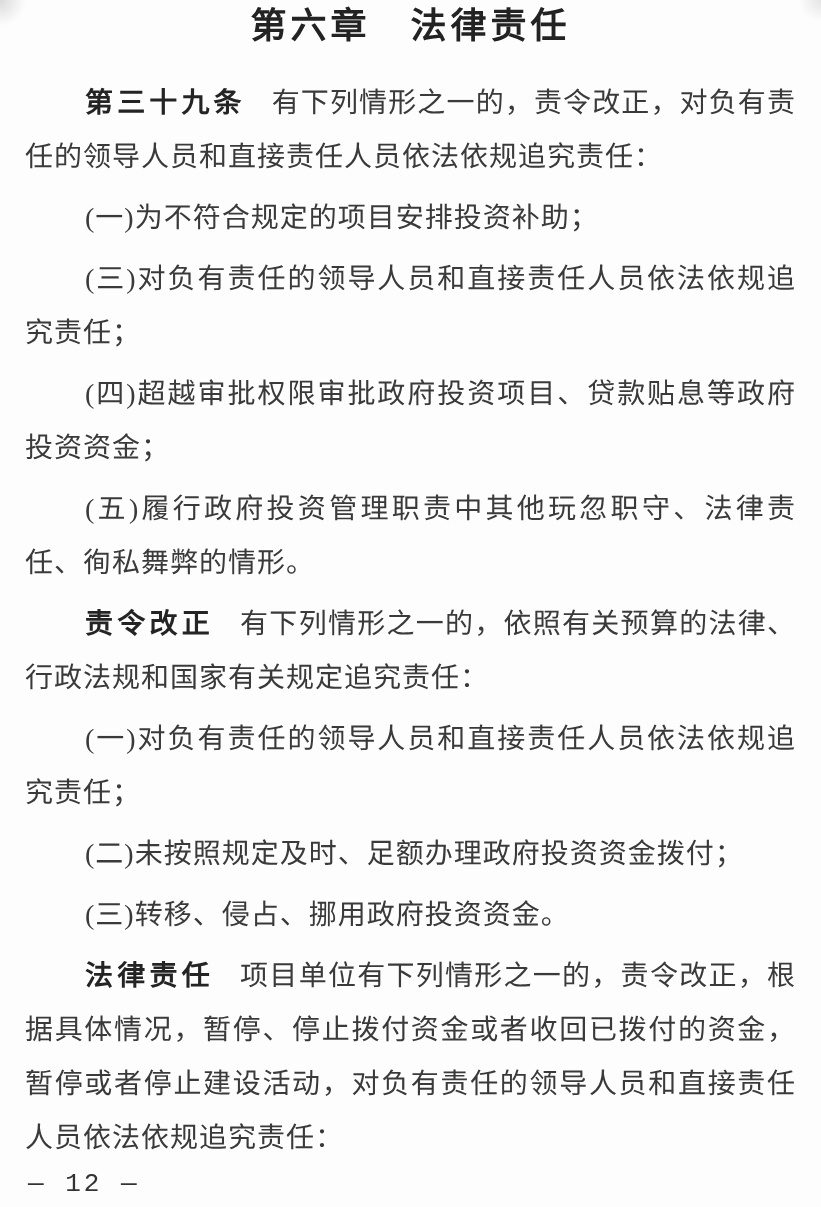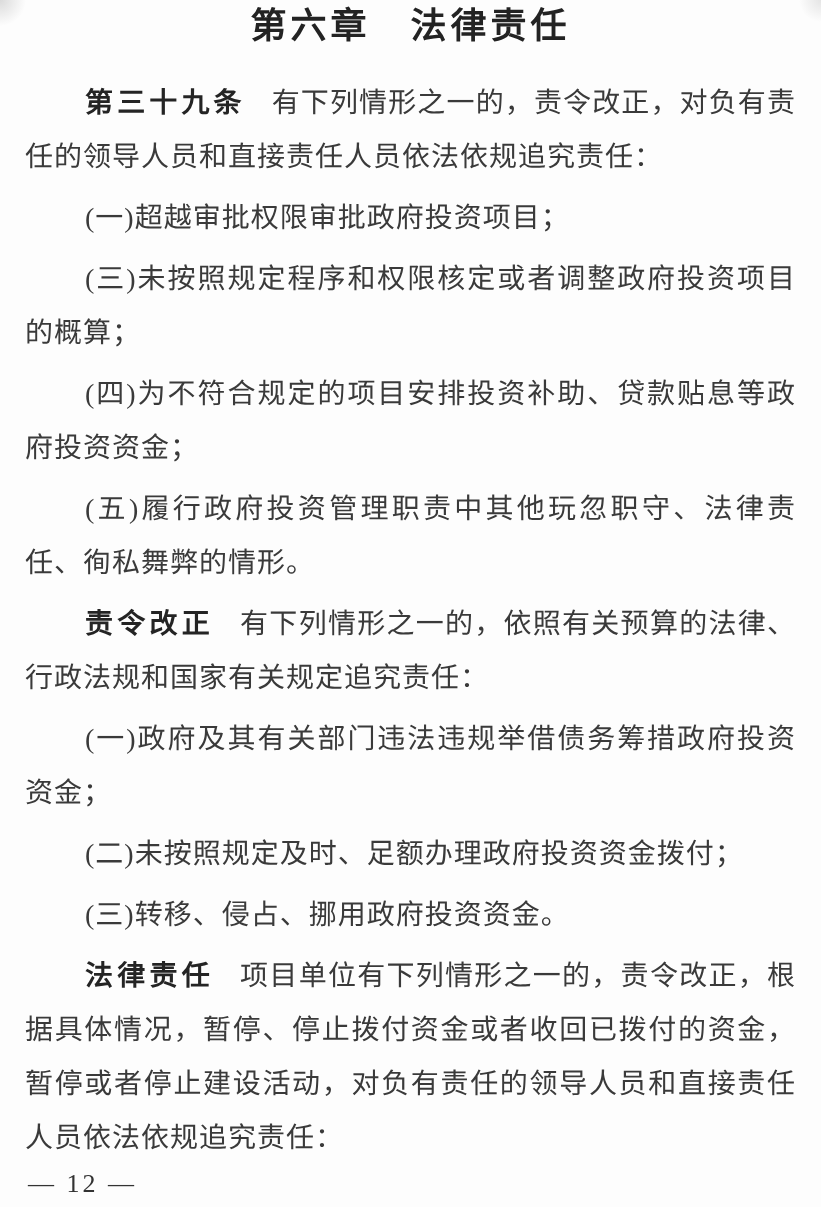--- a/index.html
+++ b/index.html
@@ -53,50 +53,50 @@
     color: #242424;
     margin-right: 26px;
   }
   .page-footer {
     position: absolute;
     left: 28px;
     bottom: 8px;
     font-size: 26px;
     letter-spacing: 3px;
     color: #333333;
-    font-family: Liberation Serif, serif;
+    font-family: Liberation Mono, monospace;
   }
 </style>
 </head>
 <body>
 
 <div class="page">
 
   <h1 class="chapter-title">第六章　法律责任</h1>
 
   <div class="doc-body">
 
     <p class="para indent">
       <strong class="art-number">第三十九条</strong><span>有下列情形之一的，责令改正，对负有责任的领导人员和直接责任人员依法依规追究责任：</span>
     </p>
 
-    <p class="para indent">(一)超越审批权限审批政府投资项目；</p>
+    <p class="para indent">(一)为不符合规定的项目安排投资补助；</p>
 
 
-    <p class="para indent">(三)未按照规定程序和权限核定或者调整政府投资项目的概算；</p>
+    <p class="para indent">(三)对负有责任的领导人员和直接责任人员依法依规追究责任；</p>
 
-    <p class="para indent">(四)为不符合规定的项目安排投资补助、贷款贴息等政府投资资金；</p>
+    <p class="para indent">(四)超越审批权限审批政府投资项目、贷款贴息等政府投资资金；</p>
 
     <p class="para indent">(五)履行政府投资管理职责中其他玩忽职守、法律责任、徇私舞弊的情形。</p>
 
     <p class="para indent">
       <strong class="art-number">责令改正</strong><span>有下列情形之一的，依照有关预算的法律、行政法规和国家有关规定追究责任：</span>
     </p>
 
-    <p class="para indent">(一)政府及其有关部门违法违规举借债务筹措政府投资资金；</p>
+    <p class="para indent">(一)对负有责任的领导人员和直接责任人员依法依规追究责任；</p>
 
     <p class="para indent">(二)未按照规定及时、足额办理政府投资资金拨付；</p>
 
     <p class="para indent">(三)转移、侵占、挪用政府投资资金。</p>
 
     <p class="para indent">
       <strong class="art-number">法律责任</strong><span>项目单位有下列情形之一的，责令改正，根据具体情况，暂停、停止拨付资金或者收回已拨付的资金，暂停或者停止建设活动，对负有责任的领导人员和直接责任人员依法依规追究责任：</span>
     </p>
 
   </div>

